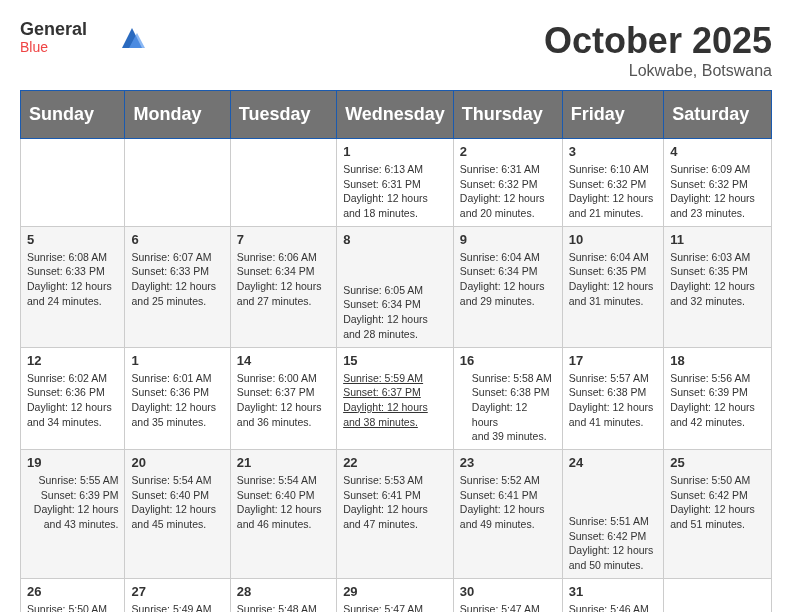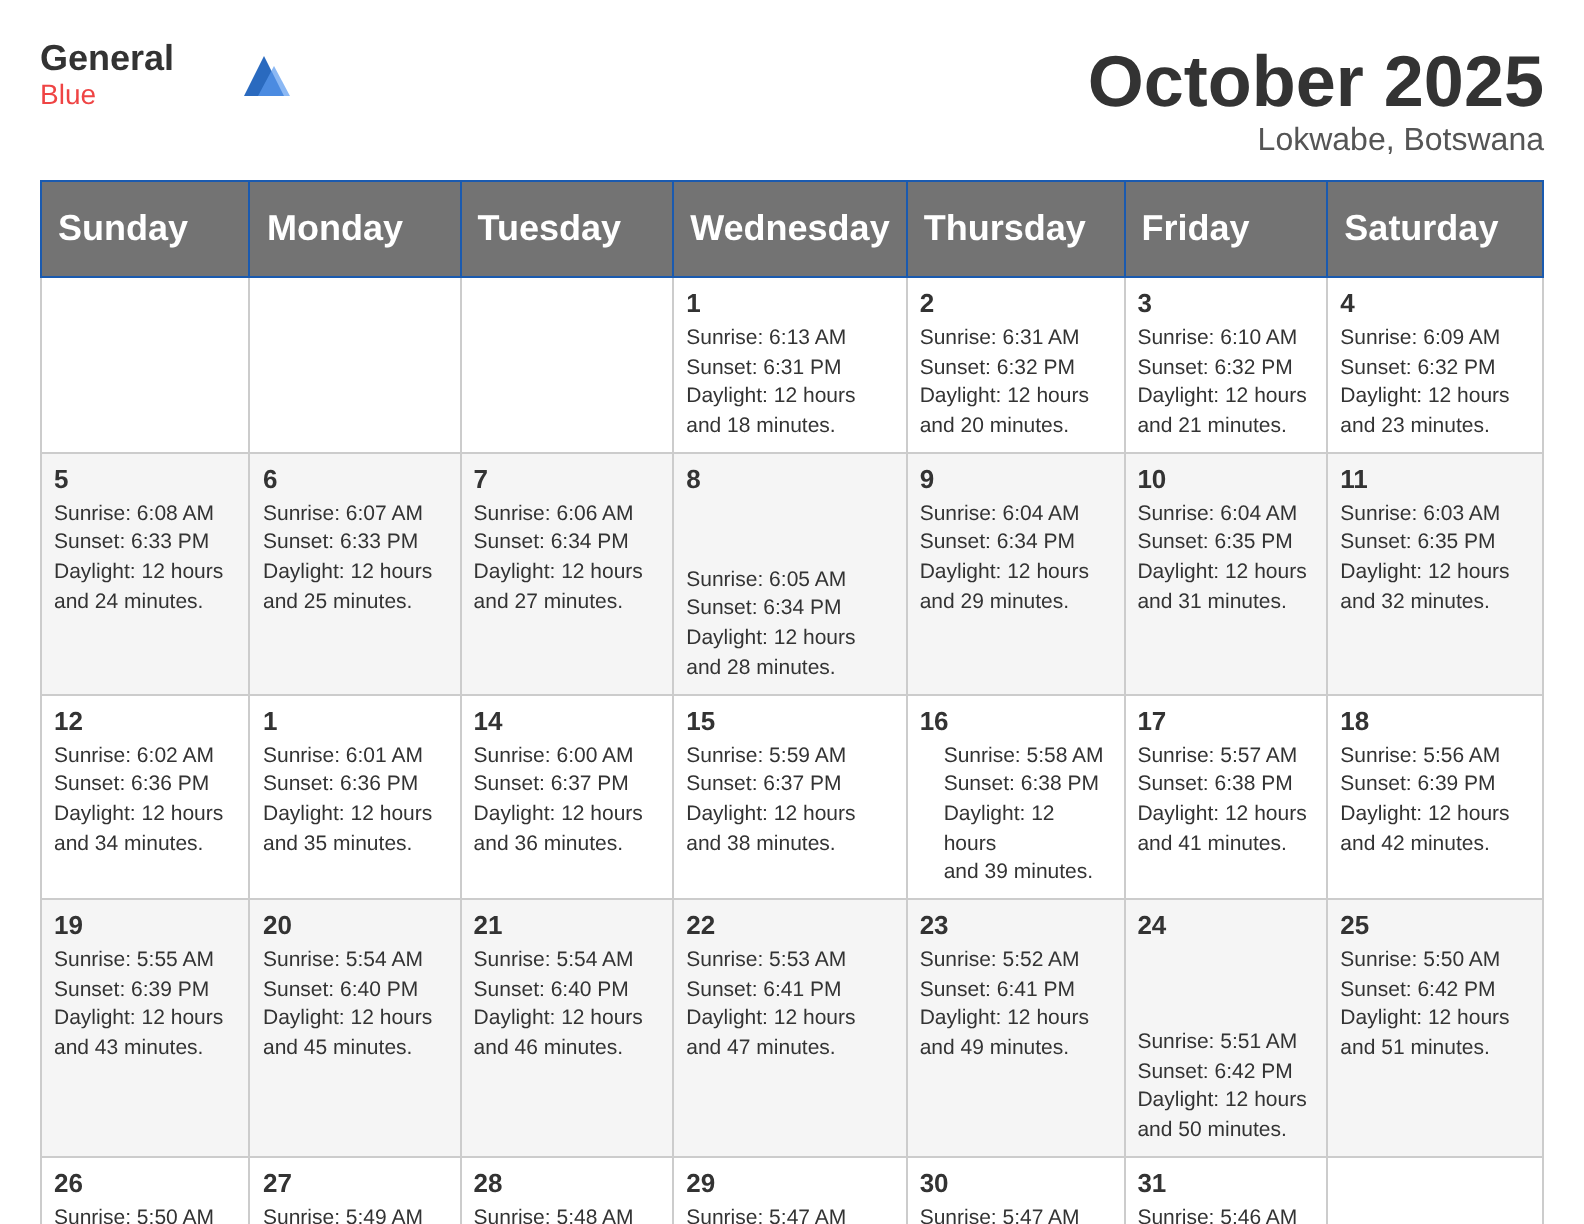--- a/index.html
+++ b/index.html
@@ -231,21 +231,21 @@
         </td>
         <td>
           <span class="day-number">14</span>
           <div class="day-info" style="white-space: pre-line;">Sunrise: 6:00 AM
 Sunset: 6:37 PM
 Daylight: 12 hours
 and 36 minutes.</div>
         </td>
         <td>
           <span class="day-number">15</span>
-          <div class="day-info" style="white-space: pre-line;">Sunrise: 5:59 AM
+          <div class="day-info" style="white-space: pre-line; text-decoration: underline;">Sunrise: 5:59 AM
 Sunset: 6:37 PM
 Daylight: 12 hours
 and 38 minutes.</div>
         </td>
         <td>
           <span class="day-number">16</span>
           <div class="day-info" style="white-space: pre-line; margin-left: 12px;">Sunrise: 5:58 AM
 Sunset: 6:38 PM
 Daylight: 12 hours
 and 39 minutes.</div>
@@ -261,21 +261,21 @@
           <span class="day-number">18</span>
           <div class="day-info" style="white-space: pre-line;">Sunrise: 5:56 AM
 Sunset: 6:39 PM
 Daylight: 12 hours
 and 42 minutes.</div>
         </td>
       </tr>
       <tr class="row-shade">
         <td>
           <span class="day-number">19</span>
-          <div class="day-info" style="white-space: pre-line;">Sunrise: 5:55 AM
+          <div class="day-info" style="white-space: pre-line; text-align: right;">Sunrise: 5:55 AM
 Sunset: 6:39 PM
 Daylight: 12 hours
 and 43 minutes.</div>
         </td>
         <td>
           <span class="day-number">20</span>
           <div class="day-info" style="white-space: pre-line;">Sunrise: 5:54 AM
 Sunset: 6:40 PM
 Daylight: 12 hours
 and 45 minutes.</div>

